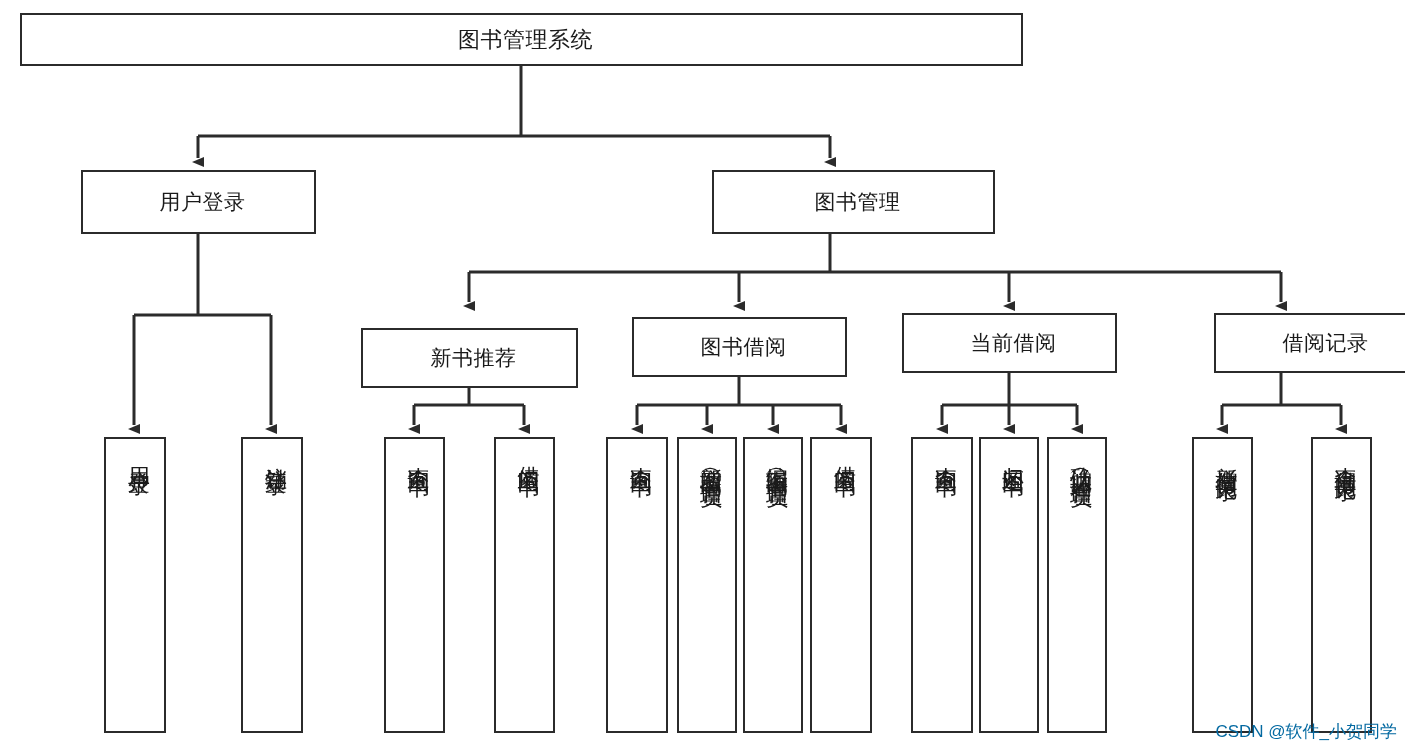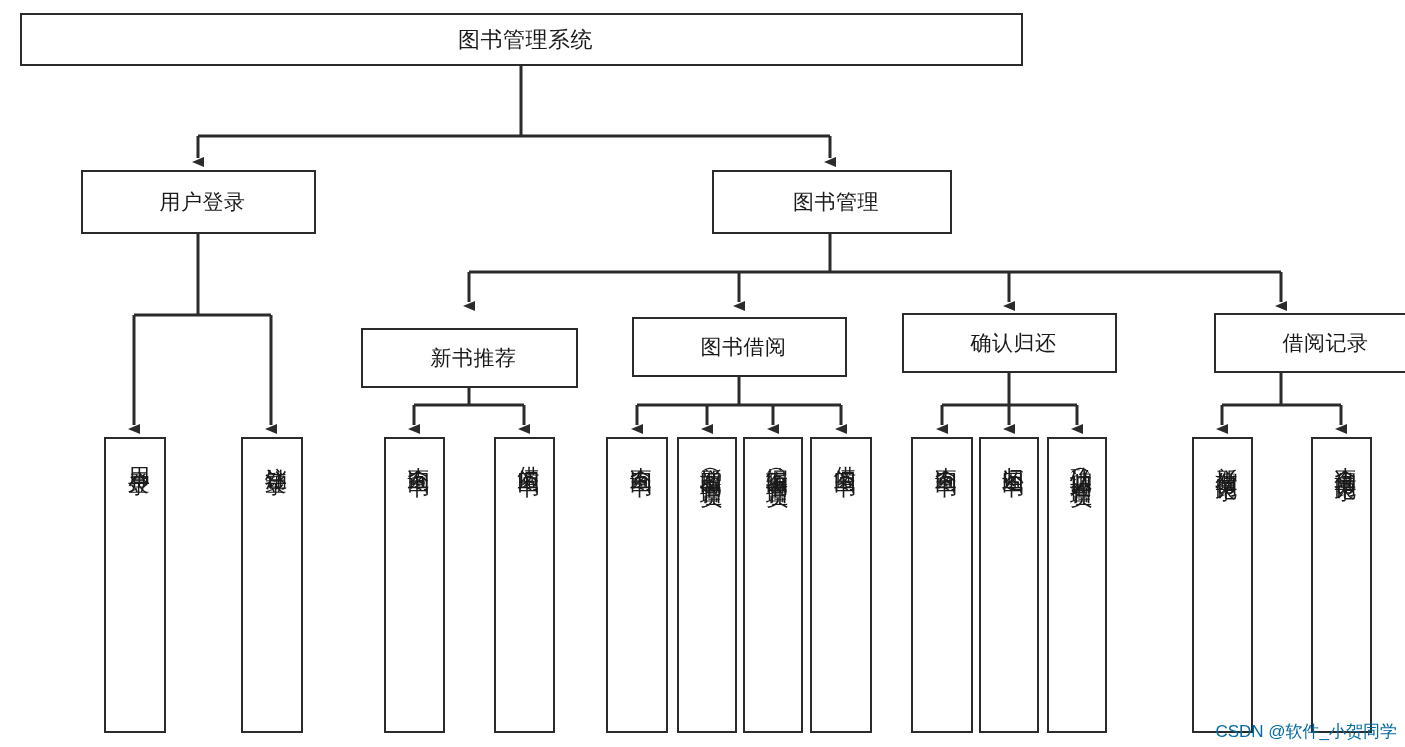--- a/index.html
+++ b/index.html
@@ -103,32 +103,32 @@
   </g>
 </svg>
 
 <div class="node h-node h-root" style="left:20px;top:13px;width:1003px;height:53px;">
   <span class="node-label">图书管理系统</span>
 </div>
 
 <div class="node h-node" style="left:81px;top:170px;width:235px;height:64px;">
   <span class="node-label">用户登录</span>
 </div>
-<div class="node h-node" style="left:712px;top:170px;width:240px;height:64px;">
+<div class="node h-node" style="left:712px;top:170px;width:283px;height:64px;">
   <span class="node-label">图书管理</span>
 </div>
 
 <div class="node h-node" style="left:361px;top:328px;width:217px;height:60px;">
   <span class="node-label">新书推荐</span>
 </div>
 <div class="node h-node" style="left:632px;top:317px;width:215px;height:60px;">
   <span class="node-label">图书借阅</span>
 </div>
 <div class="node h-node" style="left:902px;top:313px;width:215px;height:60px;">
-  <span class="node-label">确认归还</span>
+  <span class="node-label">当前借阅</span>
 </div>
 <div class="node h-node" style="left:1214px;top:313px;width:215px;height:60px;">
   <span class="node-label">借阅记录</span>
 </div>
 
 <div class="node v-node" style="left:104px;top:437px;width:62px;height:296px;">
   <span class="node-label">用户登录</span>
 </div>
 <div class="node v-node" style="left:241px;top:437px;width:62px;height:296px;">
   <span class="node-label">注销登录</span>

